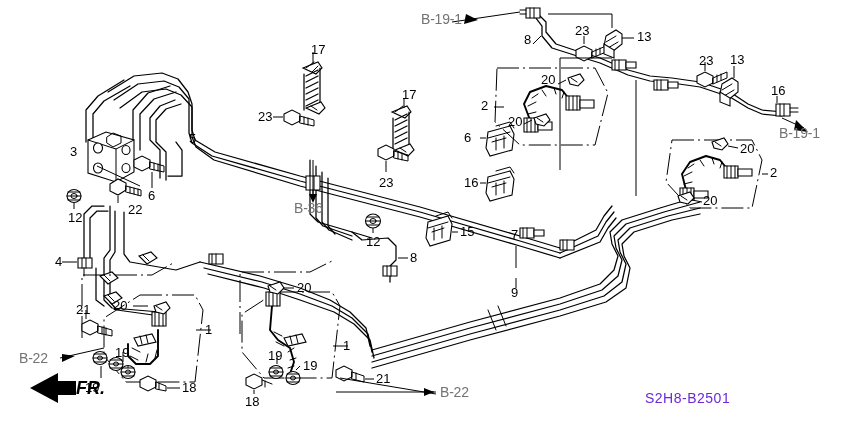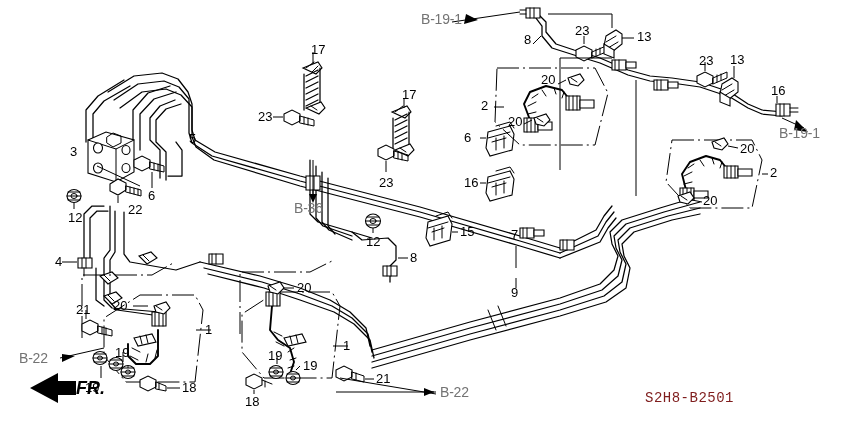--- a/index.html
+++ b/index.html
@@ -15,22 +15,22 @@
   .ref{
     position:absolute;font-family:"Liberation Sans",sans-serif;
     font-weight:normal;font-size:14px;color:#737373;white-space:nowrap;
     letter-spacing:-0.2px;
   }
   .fr{
     position:absolute;font-family:"Liberation Sans",sans-serif;
     font-weight:bold;font-style:italic;font-size:18px;color:#000;
   }
   .code{
-    position:absolute;font-family:Liberation Mono, monospace;
-    font-size:14px;color:#7f1d1d;letter-spacing:0.5px;
+    position:absolute;font-family:Liberation Sans, sans-serif;
+    font-size:14px;color:#6d28d9;letter-spacing:0.5px;
   }
 </style>
 </head>
 <body>
 
 <div id="sheet">
 
   <svg width="850" height="425" viewBox="0 0 850 425">
     <defs>
       <style>

